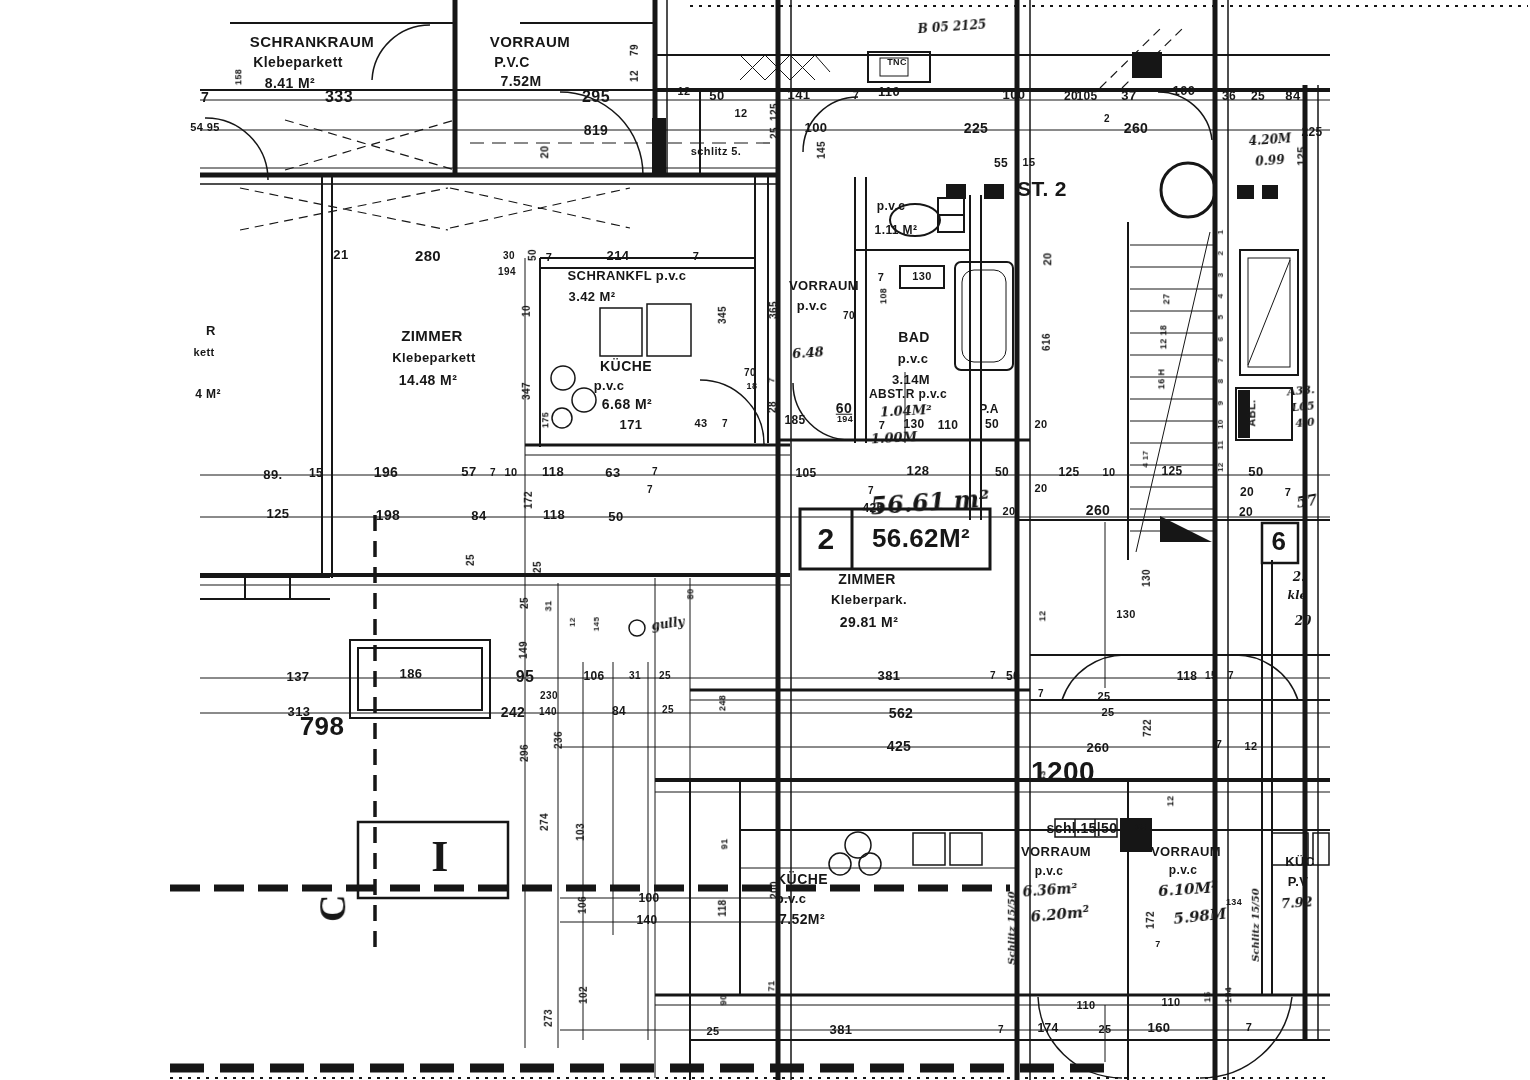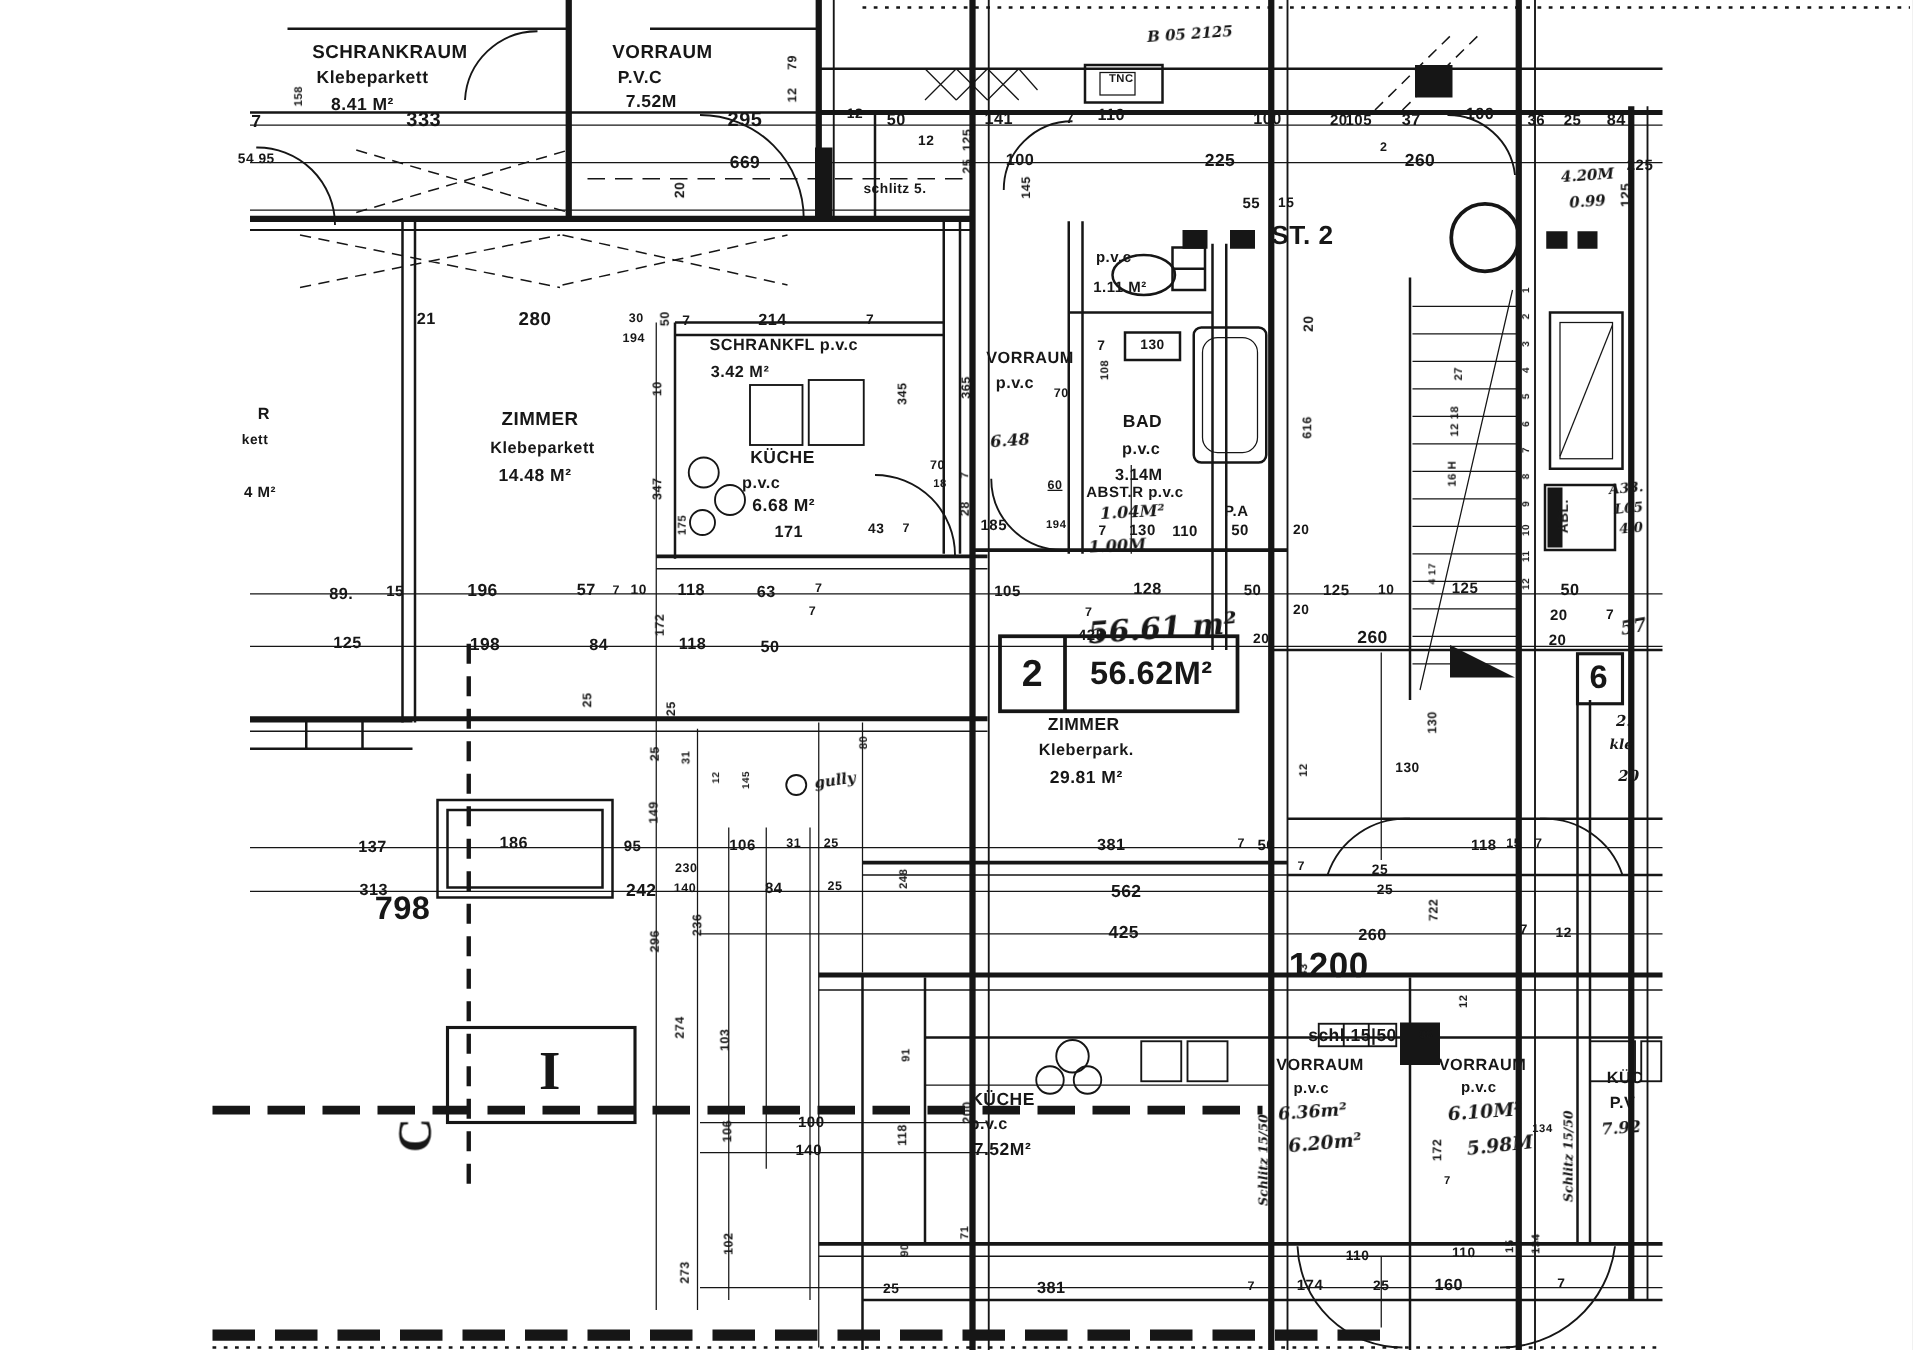--- a/index.html
+++ b/index.html
@@ -168,21 +168,21 @@
       <span class="lbl h" style="left: 1303px; top: 621px; font-size: 12px; transform: translate(-50%, -50%) rotate(0deg);">20</span>
       <span class="lbl h" style="left: 1307px; top: 502px; font-size: 15px; transform: translate(-50%, -50%) rotate(-10deg);">57</span>
       <span class="lbl" style="left: 211px; top: 331px; font-size: 13px; transform: translate(-50%, -50%) rotate(0deg);">R</span>
       <span class="lbl" style="left: 204px; top: 353px; font-size: 11px; transform: translate(-50%, -50%) rotate(0deg);">kett</span>
       <span class="lbl" style="left: 208px; top: 394px; font-size: 12px; transform: translate(-50%, -50%) rotate(0deg);">4 M²</span>
       <span class="lbl" style="left: 205px; top: 97px; font-size: 14px; transform: translate(-50%, -50%) rotate(0deg);">7</span>
       <span class="lbl" style="left: 205px; top: 128px; font-size: 11px; transform: translate(-50%, -50%) rotate(0deg);">54 95</span>
       <span class="lbl" style="left: 239px; top: 77px; font-size: 9px; transform: translate(-50%, -50%) rotate(-90deg);">158</span>
       <span class="lbl" style="left: 339px; top: 97px; font-size: 16px; transform: translate(-50%, -50%) rotate(0deg);">333</span>
       <span class="lbl" style="left: 596px; top: 97px; font-size: 16px; transform: translate(-50%, -50%) rotate(0deg);">295</span>
-      <span class="lbl" style="left: 596px; top: 130px; font-size: 14px; transform: translate(-50%, -50%) rotate(0deg);">669</span>
+      <span class="lbl" style="left: 596px; top: 130px; font-size: 14px; transform: translate(-50%, -50%) rotate(0deg);">819</span>
       <span class="lbl" style="left: 684px; top: 92px; font-size: 11px; transform: translate(-50%, -50%) rotate(0deg);">12</span>
       <span class="lbl" style="left: 717px; top: 96px; font-size: 13px; transform: translate(-50%, -50%) rotate(0deg);">50</span>
       <span class="lbl" style="left: 799px; top: 95px; font-size: 13px; transform: translate(-50%, -50%) rotate(0deg);">141</span>
       <span class="lbl" style="left: 856px; top: 96px; font-size: 11px; transform: translate(-50%, -50%) rotate(0deg);">7</span>
       <span class="lbl" style="left: 889px; top: 92px; font-size: 13px; transform: translate(-50%, -50%) rotate(0deg);">110</span>
       <span class="lbl" style="left: 1014px; top: 95px; font-size: 13px; transform: translate(-50%, -50%) rotate(0deg);">100</span>
       <span class="lbl" style="left: 1071px; top: 96px; font-size: 12px; transform: translate(-50%, -50%) rotate(0deg);">20</span>
       <span class="lbl" style="left: 1087px; top: 96px; font-size: 12px; transform: translate(-50%, -50%) rotate(0deg);">105</span>
       <span class="lbl" style="left: 1129px; top: 96px; font-size: 13px; transform: translate(-50%, -50%) rotate(0deg);">37</span>
       <span class="lbl" style="left: 1184px; top: 91px; font-size: 13px; transform: translate(-50%, -50%) rotate(0deg);">100</span>
@@ -221,21 +221,21 @@
       <span class="lbl" style="left: 772px; top: 380px; font-size: 9px; transform: translate(-50%, -50%) rotate(-90deg);">7</span>
       <span class="lbl" style="left: 773px; top: 407px; font-size: 10px; transform: translate(-50%, -50%) rotate(-90deg);">28</span>
       <span class="lbl" style="left: 750px; top: 373px; font-size: 10px; transform: translate(-50%, -50%) rotate(0deg);">70</span>
       <span class="lbl" style="left: 752px; top: 387px; font-size: 9px; transform: translate(-50%, -50%) rotate(0deg);">18</span>
       <span class="lbl" style="left: 884px; top: 296px; font-size: 9px; transform: translate(-50%, -50%) rotate(-90deg);">108</span>
       <span class="lbl" style="left: 849px; top: 316px; font-size: 10px; transform: translate(-50%, -50%) rotate(0deg);">70</span>
       <span class="lbl" style="left: 922px; top: 277px; font-size: 11px; transform: translate(-50%, -50%) rotate(0deg);">130</span>
       <span class="lbl" style="left: 881px; top: 278px; font-size: 11px; transform: translate(-50%, -50%) rotate(0deg);">7</span>
       <span class="lbl" style="left: 1047px; top: 342px; font-size: 10px; transform: translate(-50%, -50%) rotate(-90deg);">616</span>
       <span class="lbl" style="left: 795px; top: 420px; font-size: 12px; transform: translate(-50%, -50%) rotate(0deg);">185</span>
-      <span class="lbl" style="left: 844px; top: 389px; font-size: 10px; transform: translate(-50%, -50%) rotate(0deg); text-decoration: underline;">60</span>
+      <span class="lbl" style="left: 844px; top: 408px; font-size: 14px; transform: translate(-50%, -50%) rotate(0deg); text-decoration: underline;">60</span>
       <span class="lbl" style="left: 845px; top: 420px; font-size: 9px; transform: translate(-50%, -50%) rotate(0deg);">194</span>
       <span class="lbl" style="left: 882px; top: 426px; font-size: 11px; transform: translate(-50%, -50%) rotate(0deg);">7</span>
       <span class="lbl" style="left: 914px; top: 424px; font-size: 12px; transform: translate(-50%, -50%) rotate(0deg);">130</span>
       <span class="lbl" style="left: 948px; top: 425px; font-size: 12px; transform: translate(-50%, -50%) rotate(0deg);">110</span>
       <span class="lbl" style="left: 1041px; top: 425px; font-size: 11px; transform: translate(-50%, -50%) rotate(0deg);">20</span>
       <span class="lbl" style="left: 631px; top: 425px; font-size: 13px; transform: translate(-50%, -50%) rotate(0deg);">171</span>
       <span class="lbl" style="left: 701px; top: 424px; font-size: 11px; transform: translate(-50%, -50%) rotate(0deg);">43</span>
       <span class="lbl" style="left: 725px; top: 424px; font-size: 10px; transform: translate(-50%, -50%) rotate(0deg);">7</span>
       <span class="lbl" style="left: 1167px; top: 299px; font-size: 9px; transform: translate(-50%, -50%) rotate(-90deg);">27</span>
       <span class="lbl" style="left: 1164px; top: 337px; font-size: 9px; transform: translate(-50%, -50%) rotate(-90deg);">12 18</span>
@@ -284,21 +284,21 @@
       <span class="lbl" style="left: 616px; top: 517px; font-size: 13px; transform: translate(-50%, -50%) rotate(0deg);">50</span>
       <span class="lbl" style="left: 529px; top: 500px; font-size: 10px; transform: translate(-50%, -50%) rotate(-90deg);">172</span>
       <span class="lbl" style="left: 471px; top: 560px; font-size: 10px; transform: translate(-50%, -50%) rotate(-90deg);">25</span>
       <span class="lbl" style="left: 538px; top: 567px; font-size: 10px; transform: translate(-50%, -50%) rotate(-90deg);">25</span>
       <span class="lbl" style="left: 650px; top: 490px; font-size: 10px; transform: translate(-50%, -50%) rotate(0deg);">7</span>
       <span class="lbl" style="left: 1147px; top: 578px; font-size: 10px; transform: translate(-50%, -50%) rotate(-90deg);">130</span>
       <span class="lbl" style="left: 1126px; top: 615px; font-size: 11px; transform: translate(-50%, -50%) rotate(0deg);">130</span>
       <span class="lbl" style="left: 1043px; top: 616px; font-size: 9px; transform: translate(-50%, -50%) rotate(-90deg);">12</span>
       <span class="lbl" style="left: 298px; top: 677px; font-size: 13px; transform: translate(-50%, -50%) rotate(0deg);">137</span>
       <span class="lbl" style="left: 411px; top: 674px; font-size: 13px; transform: translate(-50%, -50%) rotate(0deg);">186</span>
-      <span class="lbl" style="left: 506px; top: 677px; font-size: 12px; transform: translate(-50%, -50%) rotate(0deg);">95</span>
+      <span class="lbl" style="left: 525px; top: 677px; font-size: 16px; transform: translate(-50%, -50%) rotate(0deg);">95</span>
       <span class="lbl" style="left: 299px; top: 712px; font-size: 13px; transform: translate(-50%, -50%) rotate(0deg);">313</span>
       <span class="lbl" style="left: 513px; top: 712px; font-size: 14px; transform: translate(-50%, -50%) rotate(0deg); text-align: center;">242</span>
       <span class="lbl" style="left: 549px; top: 696px; font-size: 10px; transform: translate(-50%, -50%) rotate(0deg);">230</span>
       <span class="lbl" style="left: 548px; top: 712px; font-size: 10px; transform: translate(-50%, -50%) rotate(0deg);">140</span>
       <span class="lbl" style="left: 594px; top: 676px; font-size: 12px; transform: translate(-50%, -50%) rotate(0deg);">106</span>
       <span class="lbl" style="left: 619px; top: 711px; font-size: 12px; transform: translate(-50%, -50%) rotate(0deg);">84</span>
       <span class="lbl" style="left: 635px; top: 676px; font-size: 10px; transform: translate(-50%, -50%) rotate(0deg);">31</span>
       <span class="lbl" style="left: 665px; top: 676px; font-size: 10px; transform: translate(-50%, -50%) rotate(0deg);">25</span>
       <span class="lbl" style="left: 668px; top: 710px; font-size: 10px; transform: translate(-50%, -50%) rotate(0deg);">25</span>
       <span class="lbl" style="left: 691px; top: 594px; font-size: 9px; transform: translate(-50%, -50%) rotate(-90deg);">80</span>

